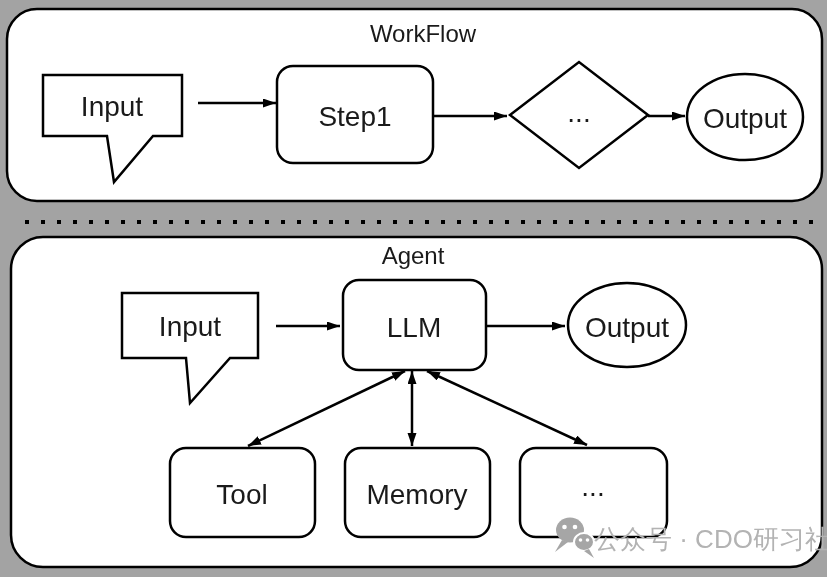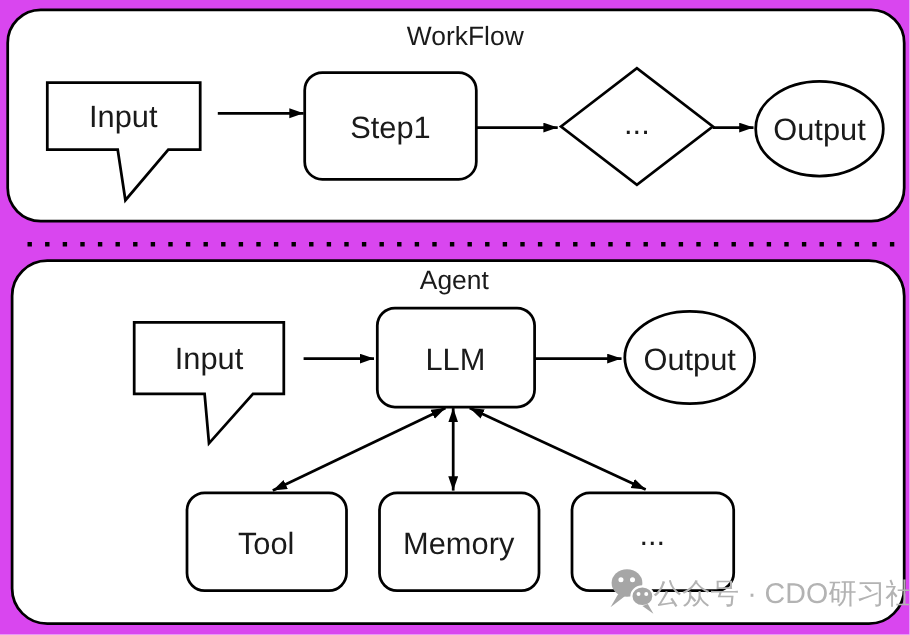--- a/index.html
+++ b/index.html
@@ -1,20 +1,20 @@
 <!DOCTYPE html>
 <html><head>
 <meta charset="utf-8">
 <style>
   html, body { margin: 0; padding: 0; background: #ffffff; }
   .canvas {
     position: relative;
     width: 827px;
     height: 577px;
-    background: #d946ef;
+    background: #a3a3a3;
     font-family: "Liberation Sans", "DejaVu Sans", sans-serif;
     overflow: hidden;
   }
   svg { position: absolute; top: 0; left: 0; }
   .shape   { fill: #ffffff; stroke: #000000; stroke-width: 2.5px; }
   .edge    { fill: none;    stroke: #000000; stroke-width: 2.5px; }
   .sep     { fill: none;    stroke: #000000; stroke-width: 4px; }
   .nodeLabel {
     fill: #1a1a1a; font-size: 28px;
     text-anchor: middle; dominant-baseline: central;

